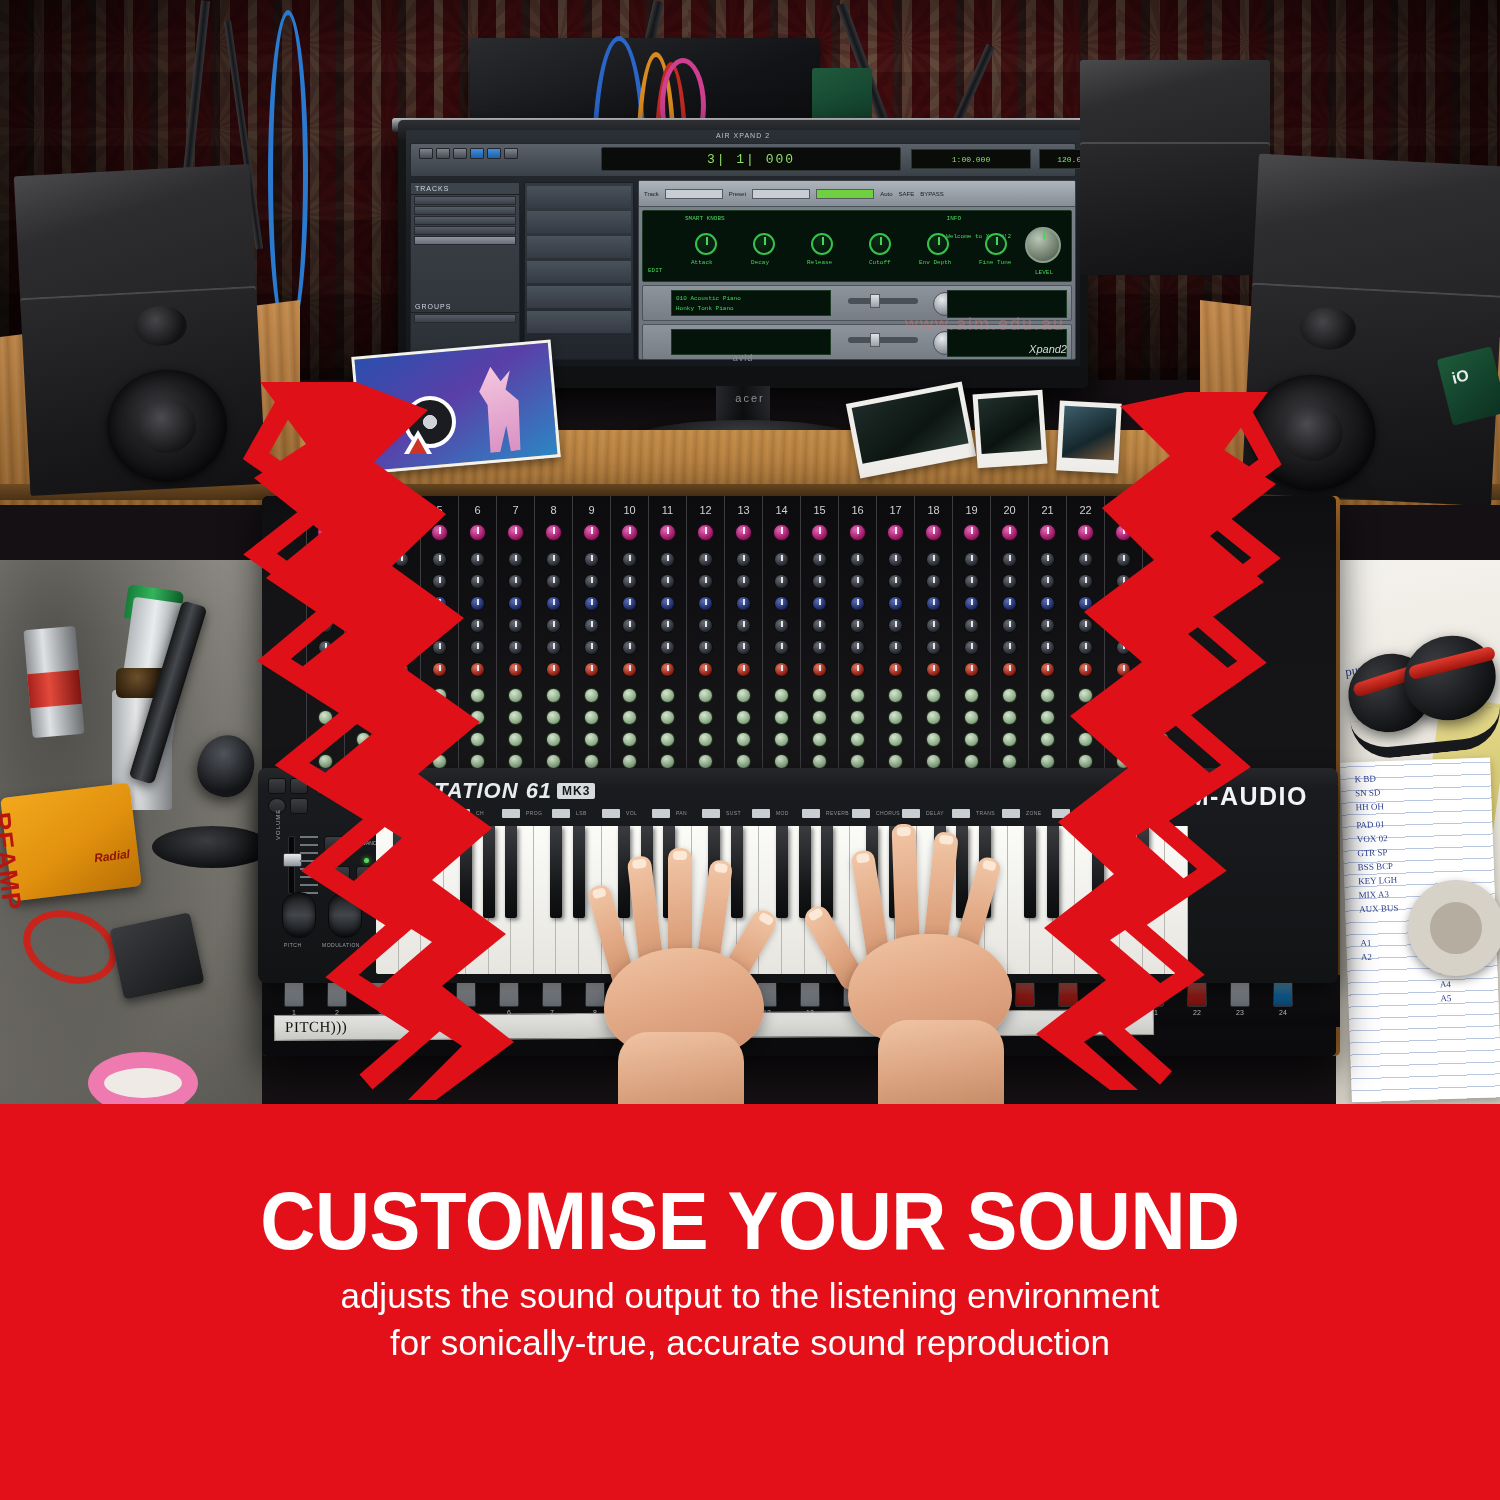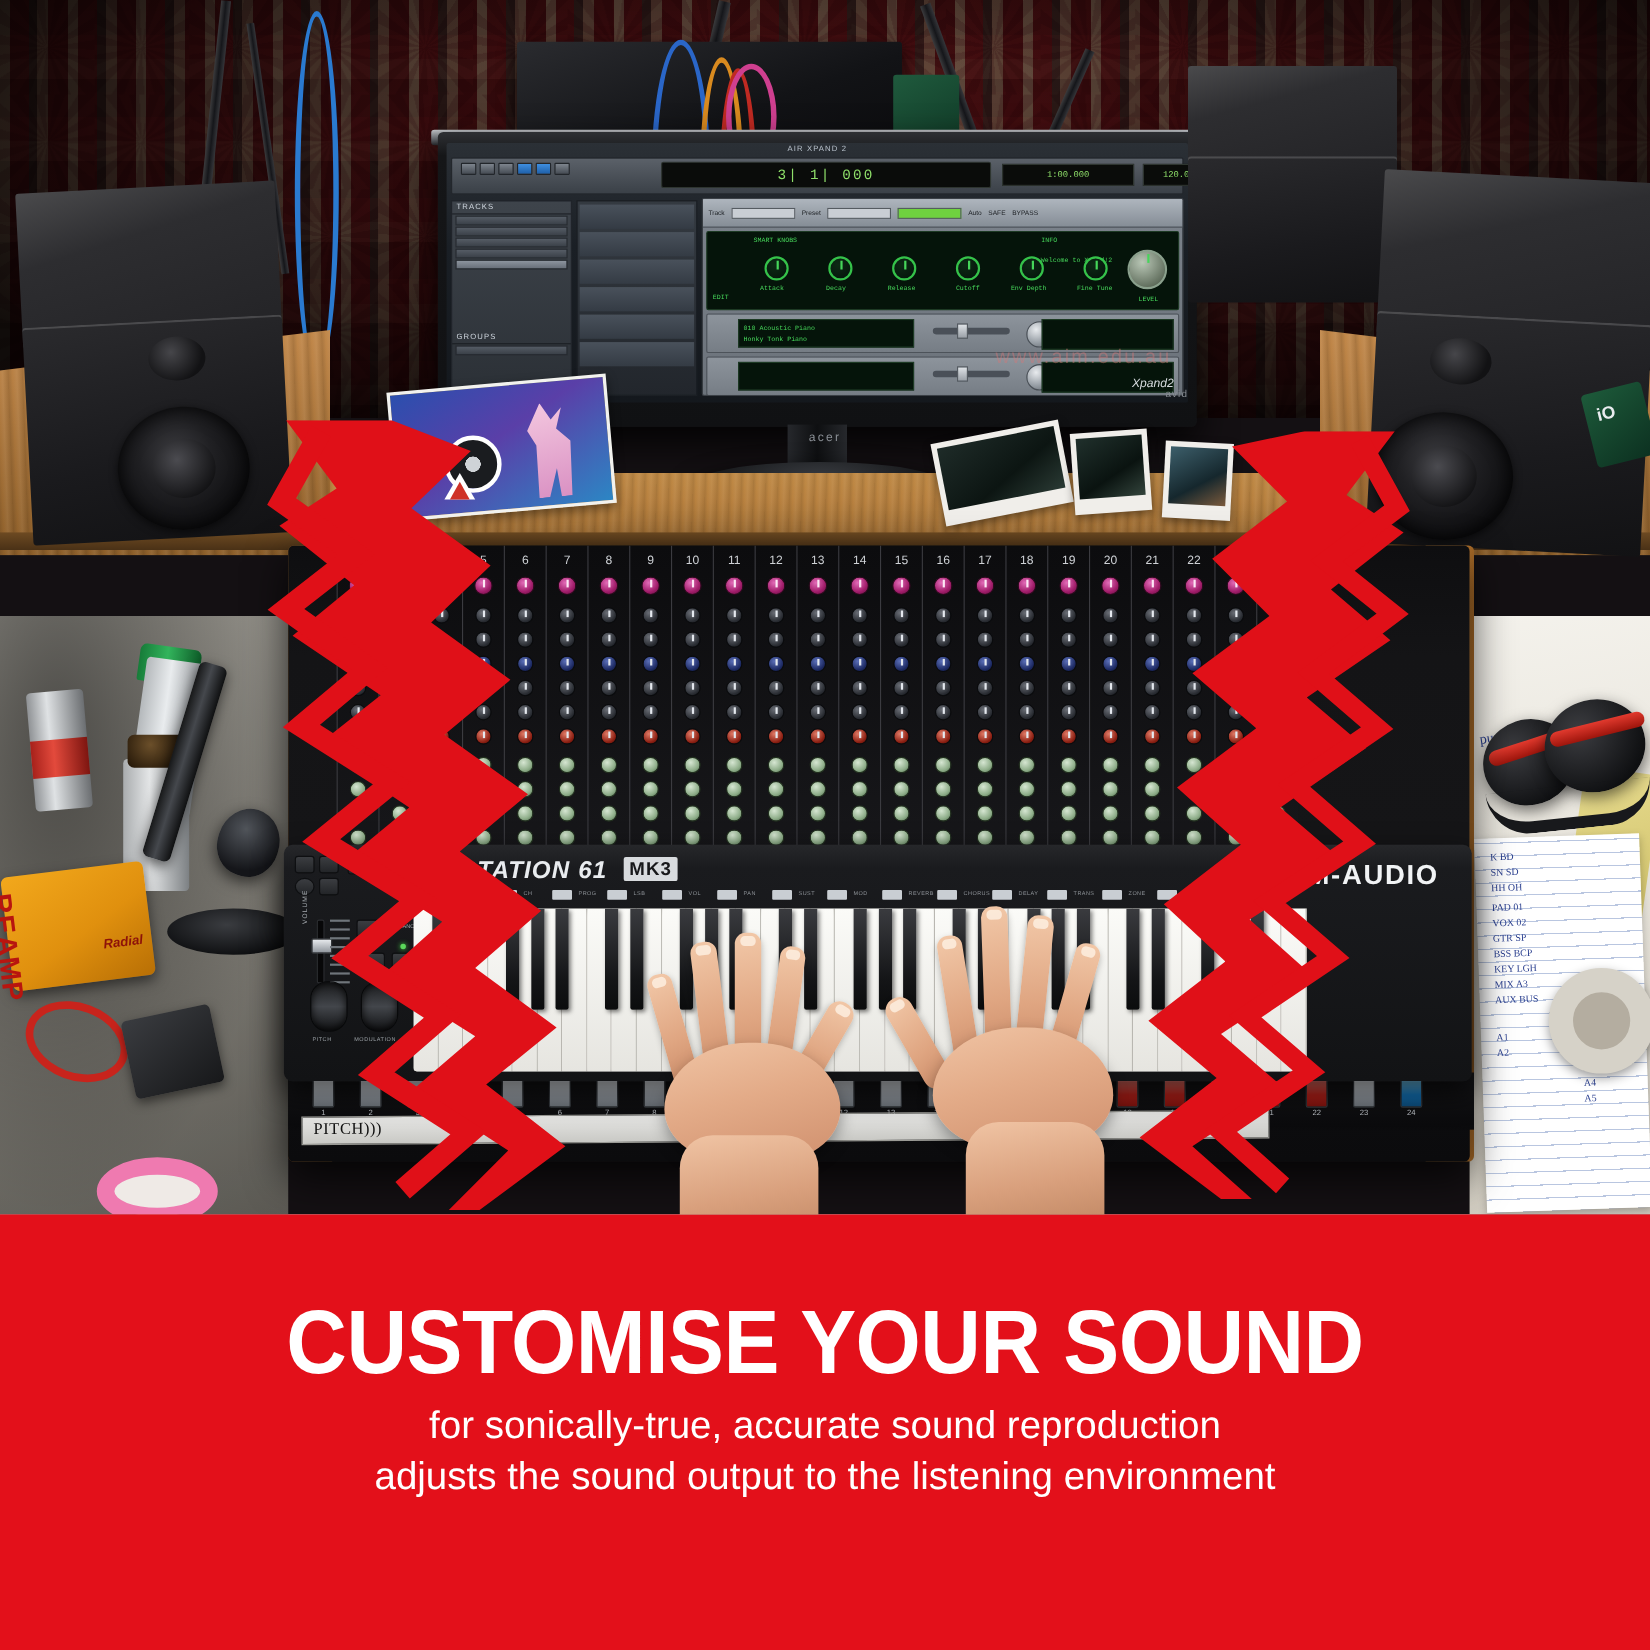--- a/index.html
+++ b/index.html
@@ -151,21 +151,21 @@
                     color:#46d65a; font-size:6px; font-family:"Liberation Mono", monospace; padding:3px 4px; line-height:10px; }
   .plug-row .slider { position:absolute; left:205px; top:12px; width:70px; height:6px; background:#4a5058; border-radius:3px; }
   .plug-row .slider i { position:absolute; left:22px; top:-4px; width:10px; height:14px; background:linear-gradient(180deg,#dfe3e7,#9aa0a7); border:1px solid #545a61;}
   .rknob { position:absolute; top:6px; width:24px; height:24px; border-radius:50%;
            background:radial-gradient(circle at 36% 30%, #e8ebee, #9aa1a8 55%, #5d646b);
            border:1px solid #4a5057; }
   .plug-row .nums { position:absolute; right:4px; top:4px; width:120px; height:28px; background:#05140a;
                     border:1px solid #1d3a24; color:#46d65a; font-size:5px; font-family:"Liberation Mono", monospace; padding:2px; }
   .plug-wm { position:absolute; right:10px; bottom:24px; color:rgba(210,120,120,.45); font-size:18px; letter-spacing:2px; }
   .plug-brand { position:absolute; right:8px; bottom:4px; color:#d6dade; font-size:11px; font-style:italic; }
-  .monitor-logo { position:absolute; left:0; right:0; bottom:3px; text-align:right; font-size:9px; color:#8a8f95; letter-spacing:1px; }
+  .monitor-logo { position:absolute; left:0; right:0; bottom:3px; text-align:center; font-size:9px; color:#8a8f95; letter-spacing:1px; }
   .monitor-stand-neck { position:absolute; left:716px; top:386px; width:54px; height:40px; background:linear-gradient(90deg,#26282c,#0e0f11,#26282c); }
   .monitor-stand-base { position:absolute; left:630px; top:420px; width:230px; height:52px;
      background:radial-gradient(ellipse at 50% 30%, #3a3d42, #121315 70%); border-radius:50%/40%;
      box-shadow:0 8px 22px rgba(0,0,0,.8); }
 
   
   .desk-top {
     position:absolute; left:0; top:300px; width:1500px; height:190px;
     background:
       repeating-linear-gradient(92deg, rgba(0,0,0,.10) 0px, rgba(0,0,0,0) 3px, rgba(255,255,255,.05) 6px, rgba(0,0,0,.08) 11px),
@@ -281,22 +281,22 @@
   
   .kbd {
     position:absolute; left:258px; top:768px; width:1080px; height:215px;
     background:linear-gradient(180deg,#26272a 0%,#1a1b1e 10%,#121315 100%);
     border-radius:8px; box-shadow:0 10px 26px rgba(0,0,0,.7);
   }
   .kbd-brand {
     position:absolute; left:112px; top:10px; color:#e9ecef; font-size:22px;
     font-weight:bold; letter-spacing:1px; font-style:italic;
   }
-  .kbd-mk3 { display:inline-block; background:#d8dbde; color:#17181a; font-size:17px;
-             padding:1px 5px; border-radius:2px; margin-left:15px; font-style:normal; vertical-align:3px;}
+  .kbd-mk3 { display:inline-block; background:#d8dbde; color:#17181a; font-size:12px;
+             padding:1px 5px; border-radius:2px; margin-left:5px; font-style:normal; vertical-align:3px;}
   .kbd-maudio {
     position:absolute; right:30px; top:14px; color:#f1f3f5; font-size:25px;
     font-weight:bold; letter-spacing:1.5px;
   }
   .kbd-fnrow { position:absolute; left:118px; top:42px; right:160px; height:12px; }
   .fnlab { position:absolute; top:0; color:#8d9297; font-size:5px; letter-spacing:.4px; }
   .fnbox { position:absolute; top:-1px; height:9px; background:#c9ced3; border-radius:1px; }
 
   .kbd-left-panel { position:absolute; left:8px; top:6px; width:104px; bottom:6px; }
   .kpad { position:absolute; background:linear-gradient(180deg,#3b3d41,#232528);
@@ -1332,18 +1332,18 @@
                L250 324 L178 270 L236 220 L166 168 L218 116 L150 64 L200 14 L134 0 Z" fill="#e01018"></path>
       <path d="M84 8 L50 70 L114 118 L54 166 L126 220 L68 270 L144 322 L84 374
                L166 428 L108 478 L188 532 L130 582 L210 636 L154 686" stroke="#e01018" stroke-width="18" fill="none" stroke-linejoin="miter"></path>
     </svg>
 
   </div>
 
   <div class="banner">
     <h1>CUSTOMISE YOUR SOUND</h1>
     <div class="sub-block">
+      <div class="sub">adjusts the sound output to the listening environment</div>
       <div class="sub">for sonically-true, accurate sound reproduction</div>
-      <div class="sub">adjusts the sound output to the listening environment</div>
     </div>
   </div>
 
 </div>
 
 </body></html>

